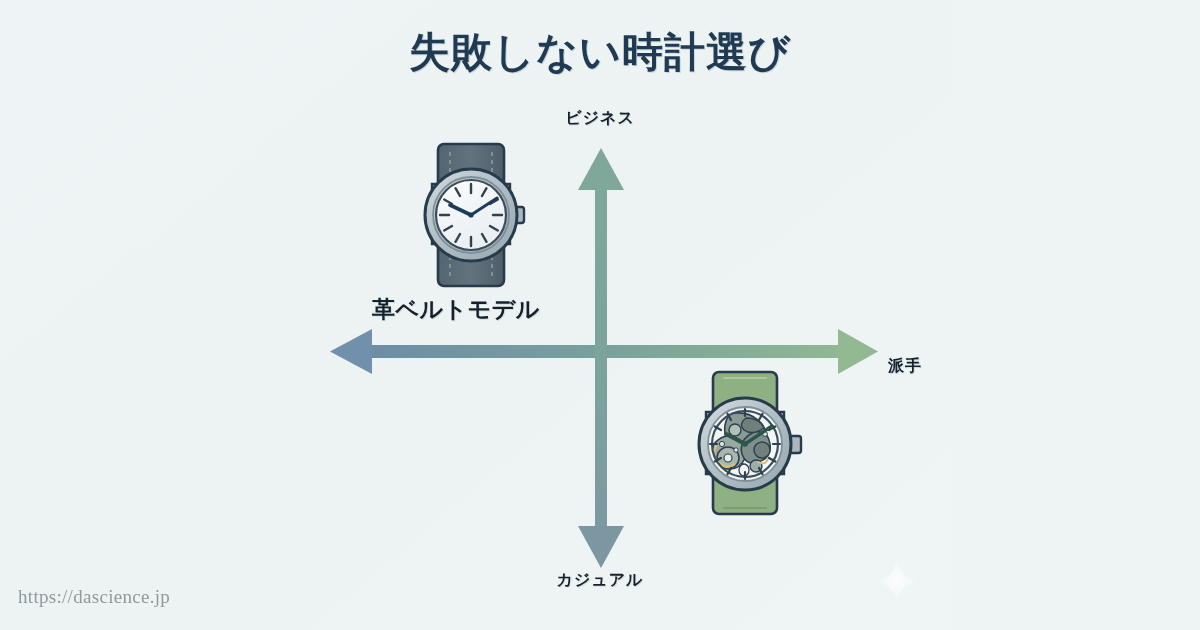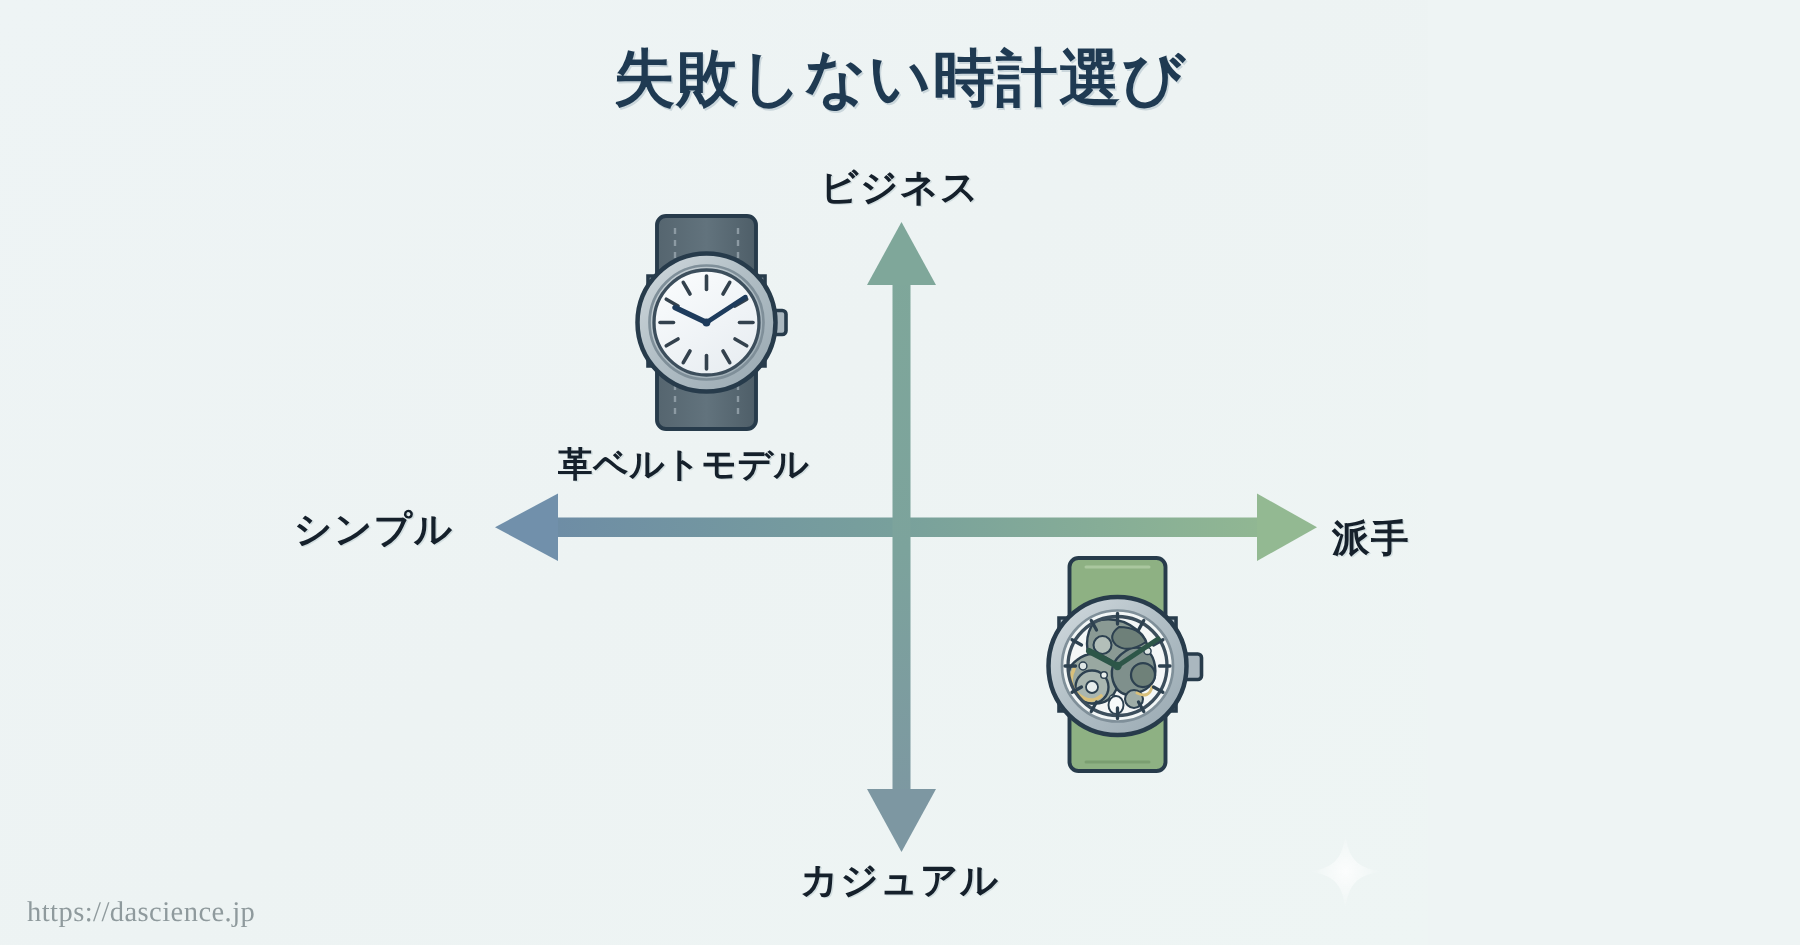--- a/index.html
+++ b/index.html
@@ -44,31 +44,31 @@
     left: 0;
     top: 0;
     width: 1200px;
     height: 630px;
     pointer-events: none;
   }
 
   
   .axis-label {
     position: absolute;
-    font-size: 25px;
+    font-size: 16px;
     font-weight: bold;
     color: #15202b;
     letter-spacing: 1px;
     white-space: nowrap;
     text-shadow: 1px 1px 0 rgba(170,190,195,0.40);
   }
   .lbl-top    { top: 108px; left: 0; width: 1200px; text-align: center; }
   .lbl-bottom { top: 570px; left: 0; width: 1200px; text-align: center; }
   .lbl-left   { top: 336px; left: 196px; }
-  .lbl-right  { top: 342px; left: 888px; }
+  .lbl-right  { top: 356px; left: 888px; }
 
   
   .item-caption {
     position: absolute;
     font-size: 23px;
     font-weight: bold;
     color: #15202b;
     letter-spacing: 0.5px;
     white-space: nowrap;
     text-shadow: 1px 1px 0 rgba(170,190,195,0.40);
@@ -85,21 +85,20 @@
 
   
   .site-url {
     position: absolute;
     left: 18px;
     top: 586px;
     font-family: "Liberation Serif", "DejaVu Serif", serif;
     font-size: 19px;
     color: #8f9a9d;
     letter-spacing: 0.3px;
-    margin-top: 12px;
   }
 
   
   .sparkle {
     position: absolute;
     right: 28px;
     bottom: 20px;
     width: 54px;
     height: 58px;
     opacity: 0.85;
@@ -145,21 +144,20 @@
       <polygon points="601,148 578,190 624,190" fill="#7fa79a"></polygon>
 
       <polygon points="601,568 578,526 624,526" fill="#7d97a2"></polygon>
     </g>
   </svg>
 
   <div class="axis-label lbl-top">ビジネス</div>
 
   <div class="axis-label lbl-bottom">カジュアル</div>
 
-  <div class="axis-label lbl-left">シンプル</div>
 
   <div class="axis-label lbl-right">派手</div>
 
   <svg class="watch watch-leather" viewBox="0 0 142 166">
     <defs>
       <linearGradient id="caseG1" x1="0" y1="0" x2="1" y2="1">
         <stop offset="0%" stop-color="#d2dade"></stop>
         <stop offset="45%" stop-color="#b2bfc6"></stop>
         <stop offset="100%" stop-color="#97a7b0"></stop>
       </linearGradient>

